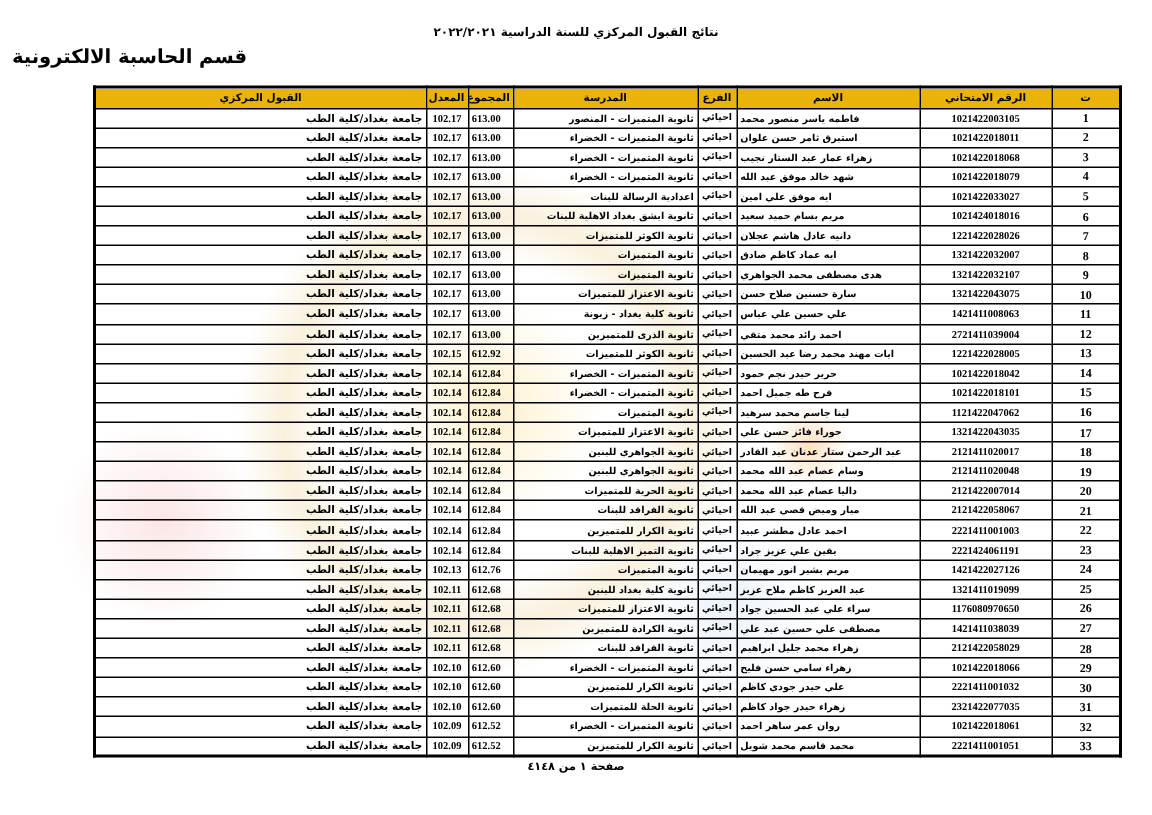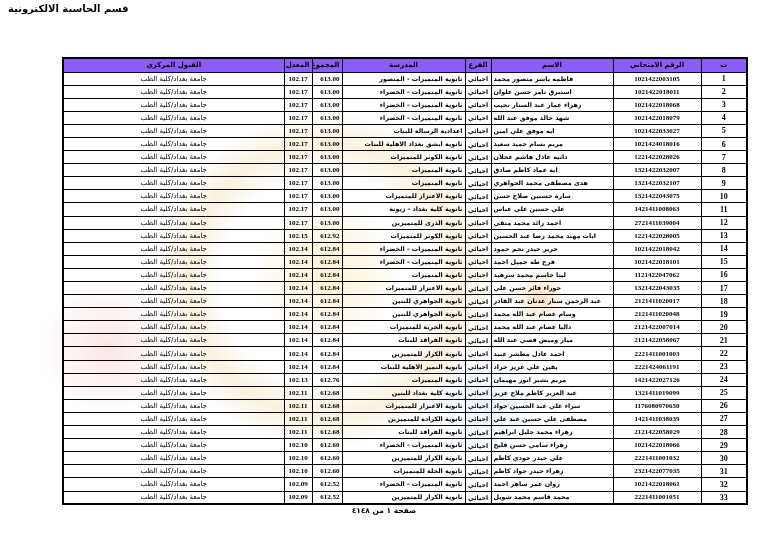--- a/index.html
+++ b/index.html
@@ -31,71 +31,72 @@
     position: absolute; top: 12px; right: 10px;
     text-align: right; font-weight: bold; font-size: 7.5px; line-height: 11px;
     z-index: 2;
   }
   .hdr-title {
     position: absolute; top: 17px; left: 0; width: 100%;
     text-align: center; font-weight: bold; font-size: 8px;
     z-index: 2;
   }
   .hdr-left {
-    position: absolute; top: 3px; left: 8px;
-    text-align: left; font-weight: bold; font-size: 10px;
+    position: absolute; top: 31px; left: 8px;
+    text-align: left; font-weight: bold; font-size: 13px;
     z-index: 2;
   }
   
   .doc-table {
     position: absolute; top: 57px; left: 62px; width: 684px;
     border-collapse: collapse; table-layout: fixed;
     border: 2px solid #000;
     z-index: 1;
     background: transparent;
   }
   .doc-table th, .doc-table td {
     border: 1px solid #000;
     overflow: hidden; white-space: nowrap;
     padding: 0 2px;
     vertical-align: middle;
   }
   .doc-table thead tr { height: 14px; }
   .doc-table thead th {
-    background: #8b5cf6;
+    background: #eab308;
     font-family: "DejaVu Sans", sans-serif;
     font-weight: bold; font-size: 7px; text-align: center;
   }
   .doc-table tbody tr { height: 13.1px; }
   .c-no      { font-family: "Liberation Serif", serif; font-weight: bold; font-size: 8px;  text-align: center; }
   .c-exam_no { font-family: "Liberation Serif", serif; font-weight: bold; font-size: 7px;  text-align: center; direction: ltr; }
   .c-name    { font-weight: bold; font-size: 6.4px; text-align: left; }
   .c-branch  { font-weight: bold; font-size: 6.2px; text-align: center; padding: 0 1px; }
   .c-school  { font-weight: bold; font-size: 6.4px; text-align: right; }
-  .c-total   { font-family: "Liberation Serif", serif; font-weight: bold; font-size: 7px; text-align: right; direction: ltr; }
+  .c-total   { font-family: "Liberation Serif", serif; font-weight: bold; font-size: 7px; text-align: left; direction: ltr; }
   .c-average { font-family: "Liberation Serif", serif; font-weight: bold; font-size: 7px; text-align: center; direction: ltr; }
-  .c-admission { font-weight: normal; font-size: 7px; text-align: center; padding-right: 4px; }
+  .c-admission { font-weight: bold; font-size: 7px; text-align: right; padding-right: 4px; }
   
   .footer {
     position: absolute; top: 506px; left: 0; width: 100%;
     text-align: center; font-weight: bold; font-size: 7.5px;
     z-index: 2;
   }
 </style>
 </head>
 <body>
 
 <div class="page">
 
   <div class="wm wm-ring"></div>
   <div class="wm wm-center"></div>
   <div class="wm wm-pink"></div>
   <div class="wm wm-orange"></div>
   <div class="wm wm-blue"></div>
 
+  <div class="hdr-title">نتائج القبول المركزي للسنة الدراسية ٢٠٢٢/٢٠٢١</div>
   <div class="hdr-left">قسم الحاسبة الالكترونية</div>
 
   <table class="doc-table">
     <colgroup>
       <col style="width:46px">
         <col style="width:88px">
         <col style="width:122px">
         <col style="width:26px">
       <col style="width:123px">
         <col style="width:30px">

